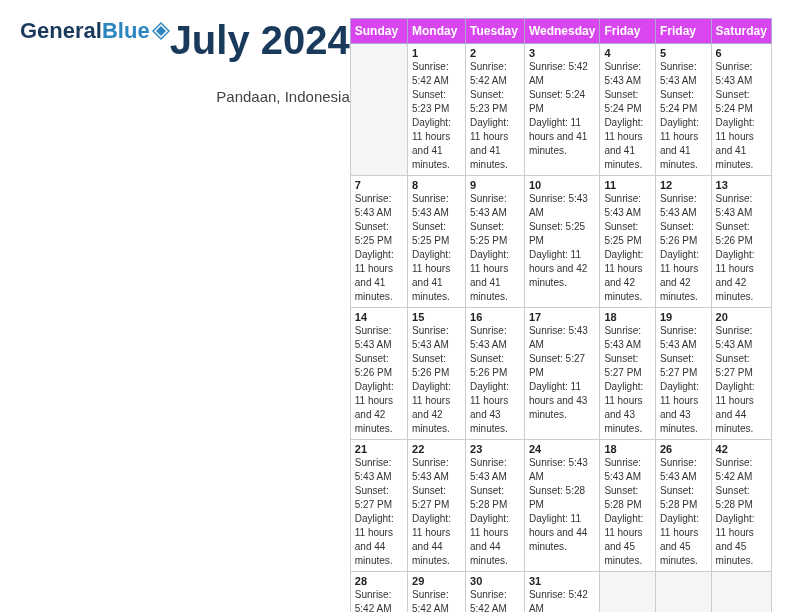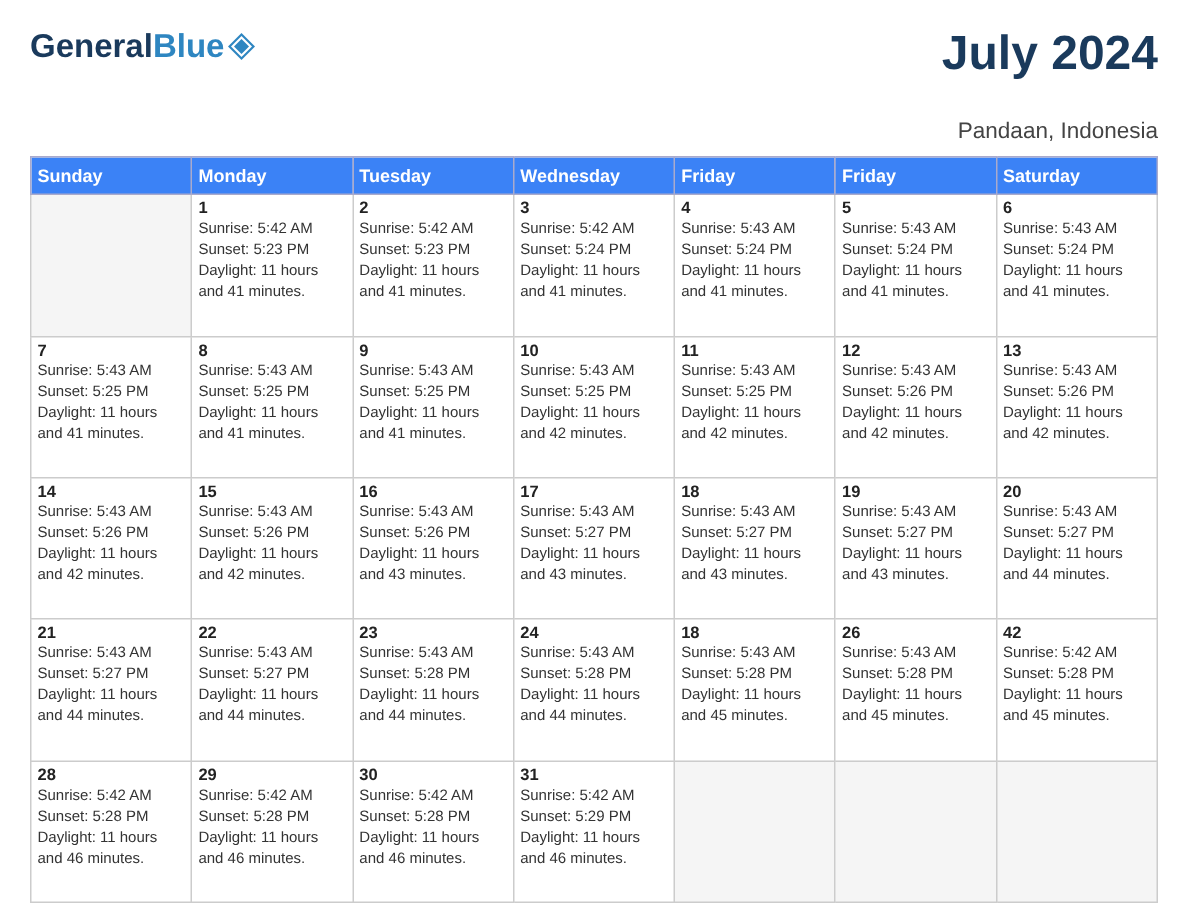--- a/index.html
+++ b/index.html
@@ -8,49 +8,48 @@
       background: #fff;
       width: 792px;
       height: 612px;
       overflow: hidden;
     }
     .page {
       width: 792px;
       height: 612px;
       padding: 18px 20px 10px 20px;
       display: flex;
-      flex-direction: column;
     }
     .header {
       display: flex;
       justify-content: space-between;
       align-items: flex-start;
       margin-bottom: 8px;
     }
     .title-block {
       text-align: right;
     }
     .month-title {
-      font-size: 32px;
+      font-size: 40px;
       font-weight: bold;
       color: #1a3a5c;
       line-height: 1.1;
     }
     .location {
       font-size: 15px;
       color: #444;
       margin-top: 26px;
     }
     .calendar-table {
       width: 100%;
       border-collapse: collapse;
       flex: 1;
     }
     .calendar-table th {
-      background: #3b82f6;
+      background: #d946ef;
       color: #fff;
       font-size: 12px;
       font-weight: bold;
       padding: 5px 4px;
       text-align: left;
       border: 1px solid #aac;
     }
     .calendar-table td {
       vertical-align: top;
       border: 1px solid #ccc;

